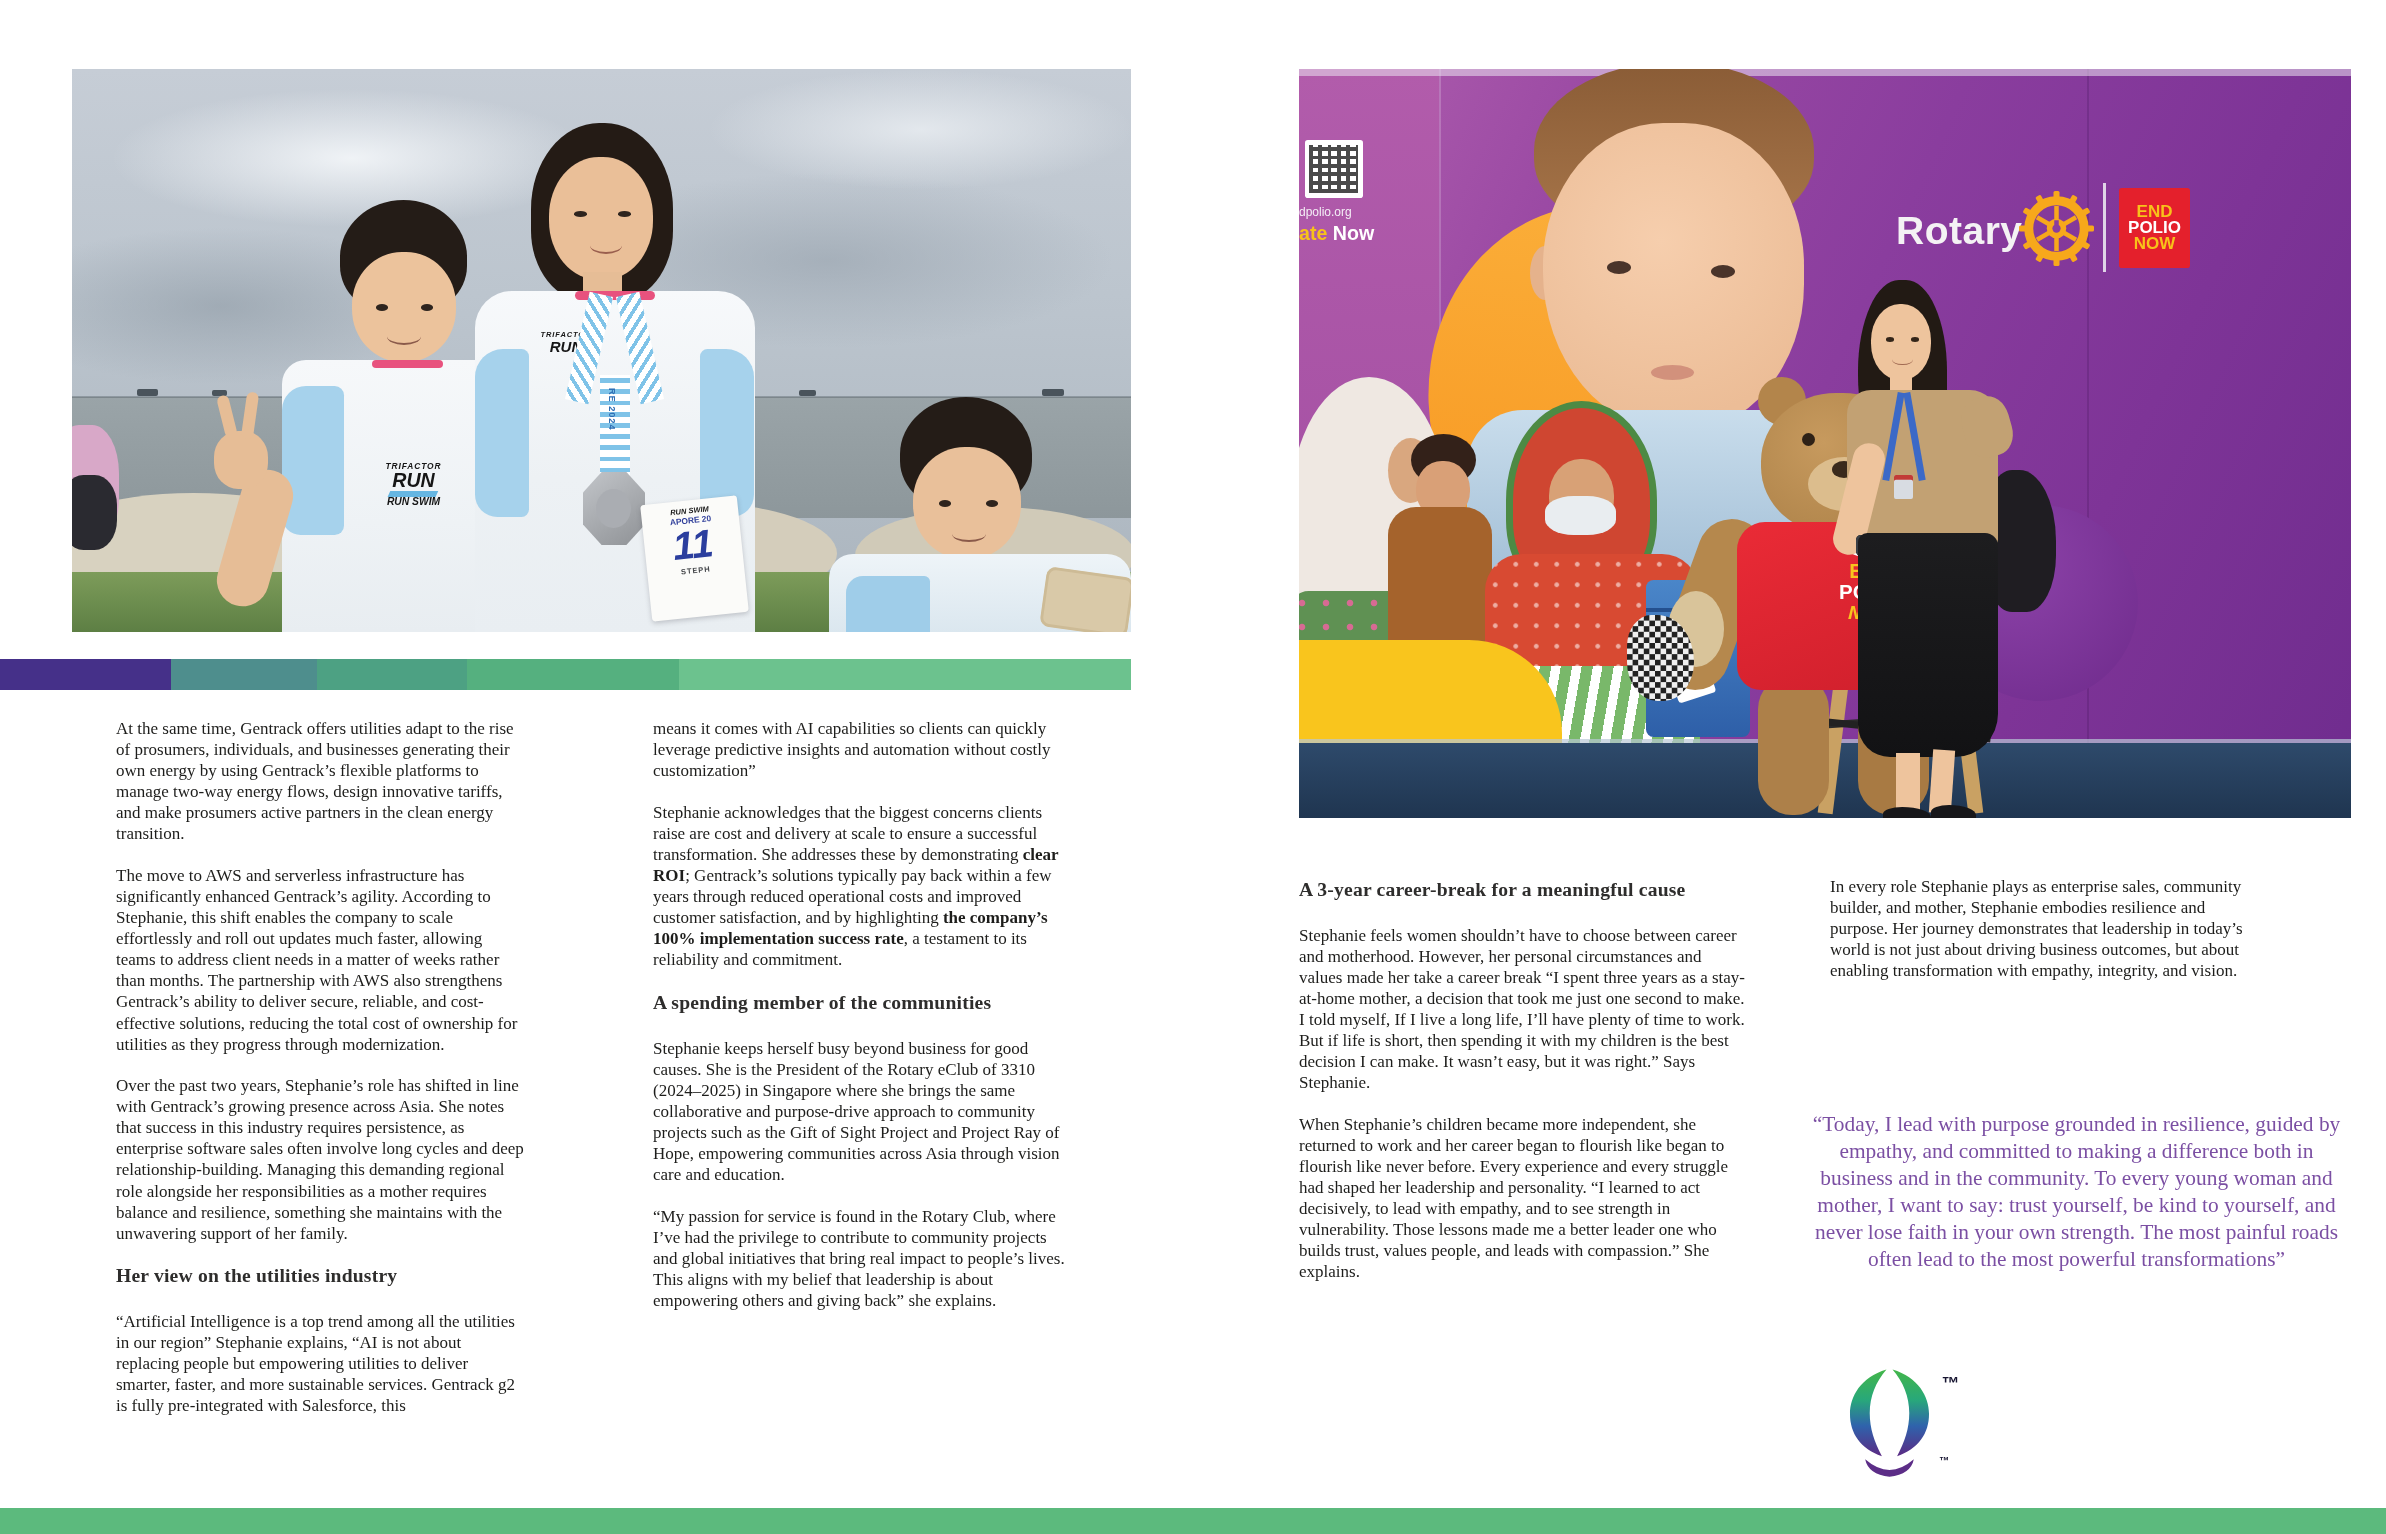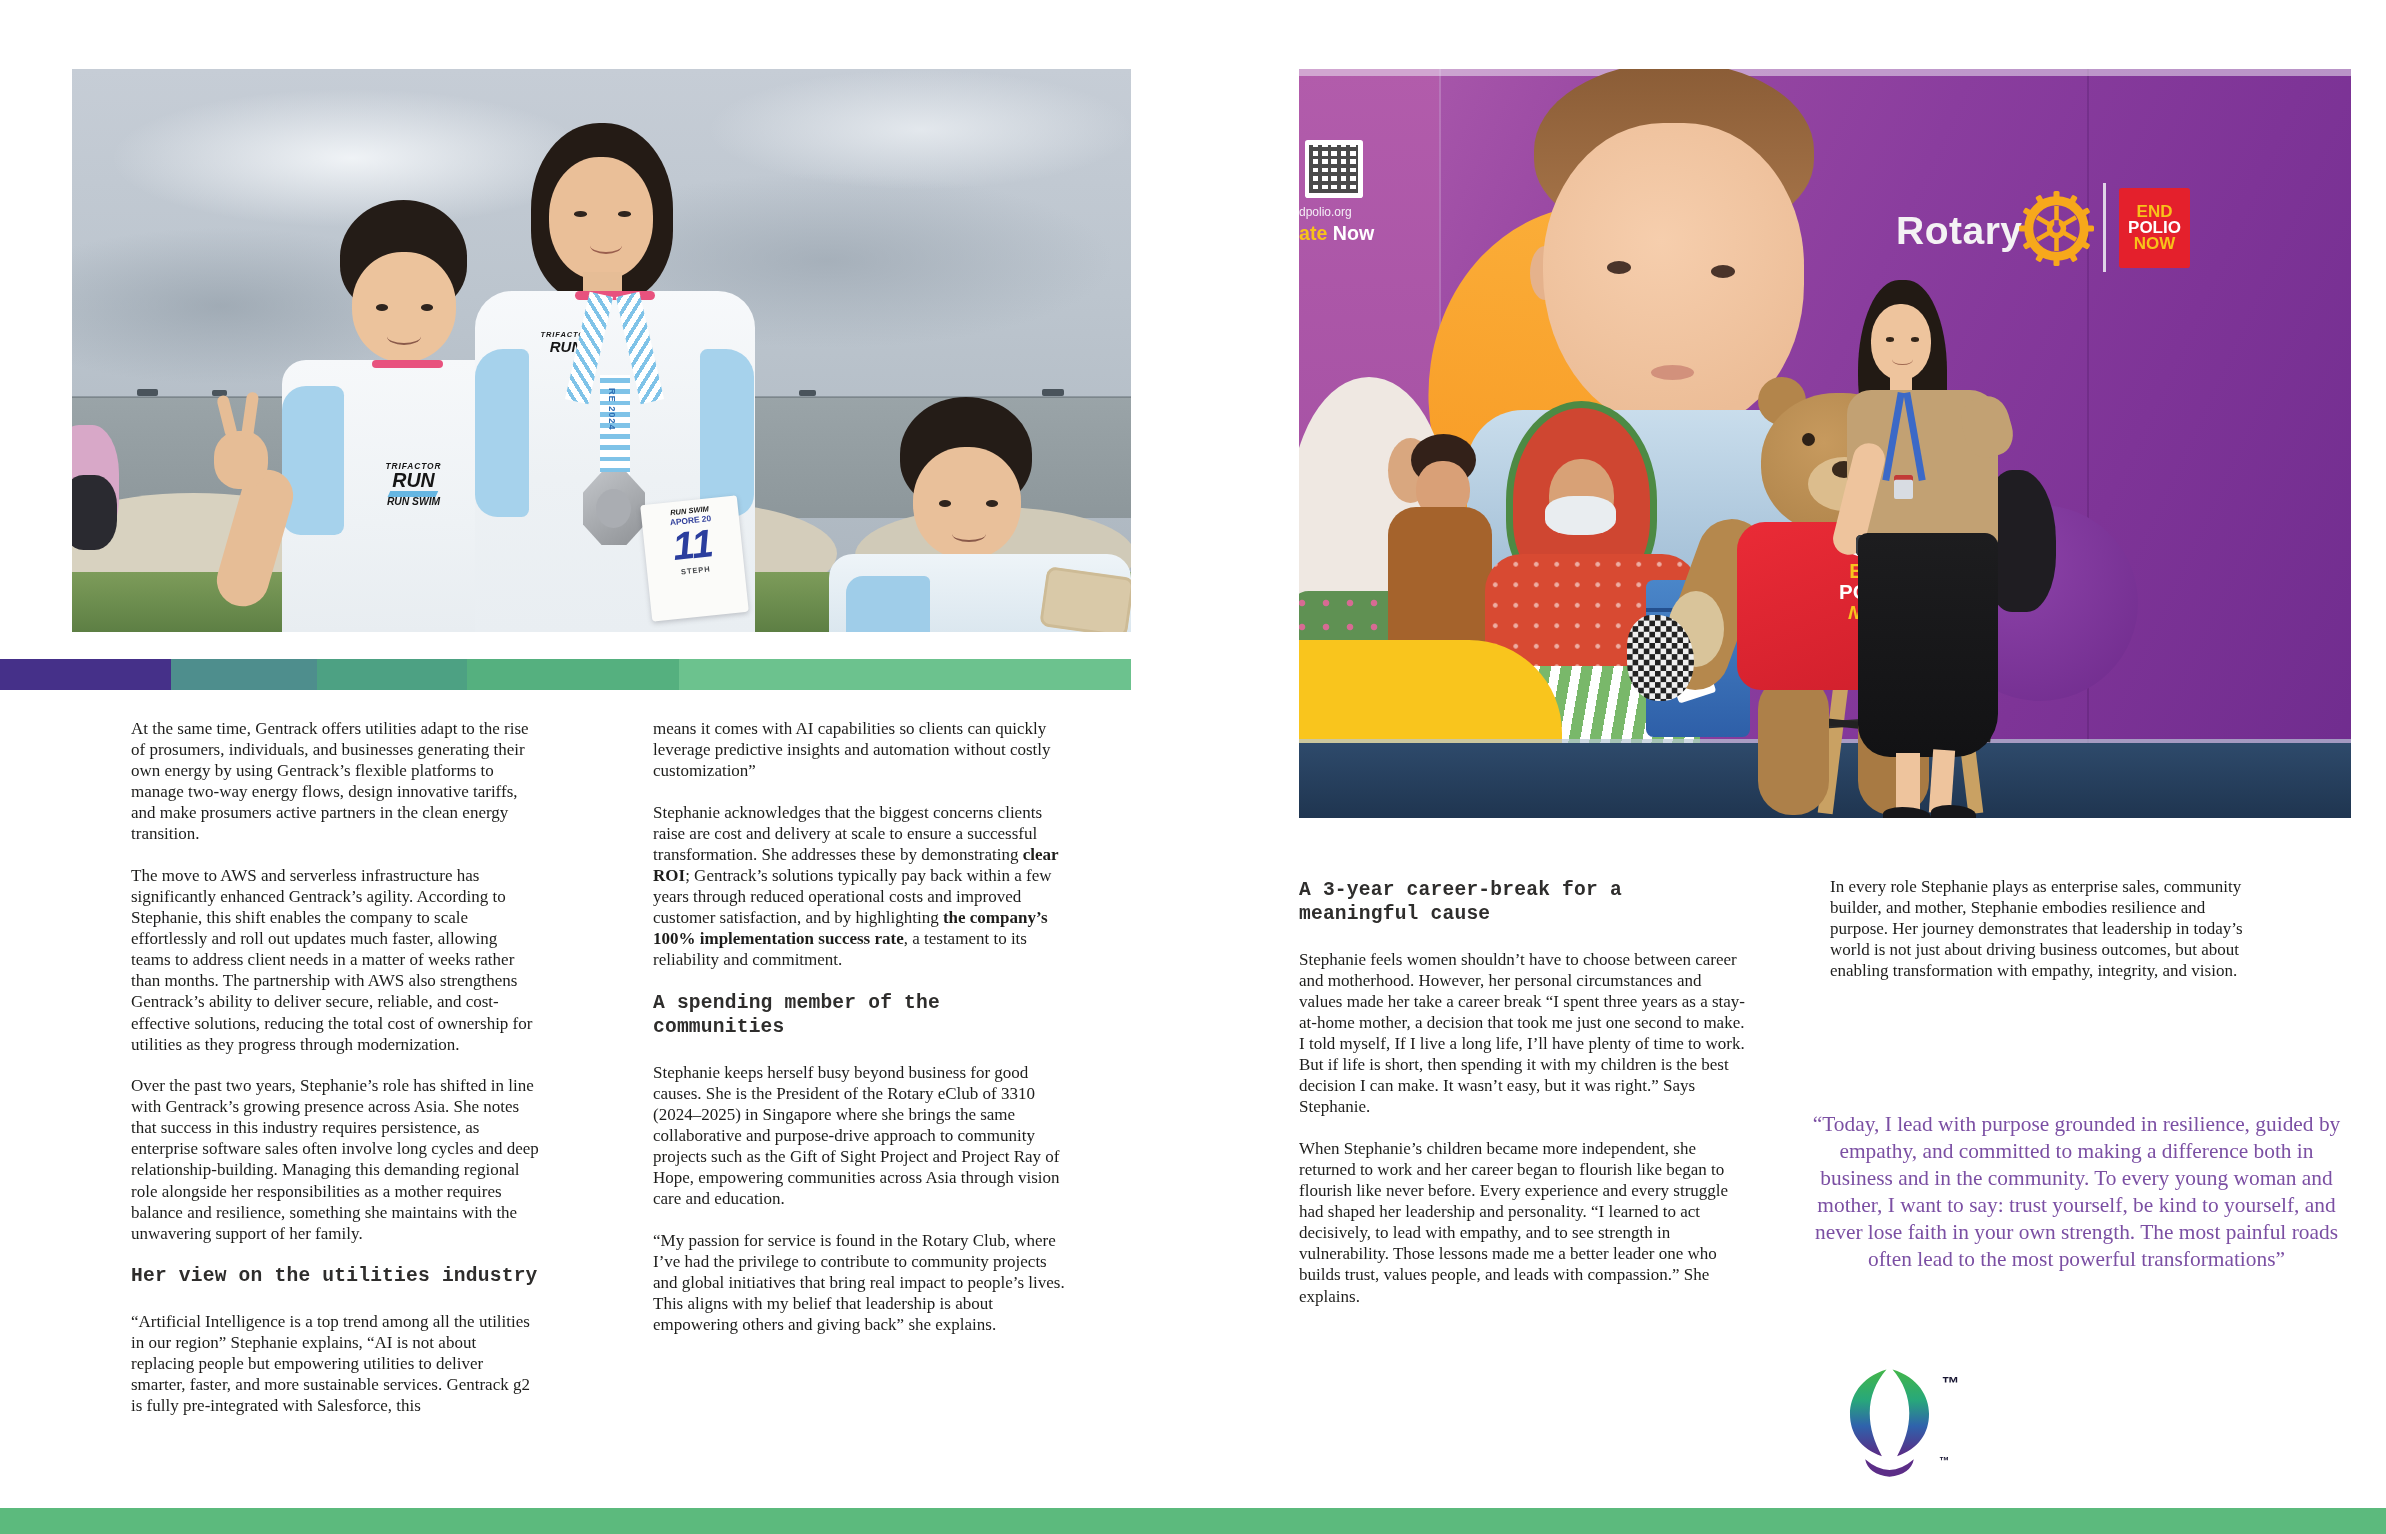--- a/index.html
+++ b/index.html
@@ -1,21 +1,21 @@
 <!DOCTYPE html>
 <html style="font-size:15px"><head>
 <meta charset="utf-8">
 <style>
   html,body{margin:0;padding:0;background:#ffffff;}
   #page{position:relative;width:2387px;height:1534px;background:#ffffff;overflow:hidden;
         font-family:"Liberation Serif",serif;color:#1d1d1b;}
   .abs{position:absolute;}
   .col{position:absolute;font-size:17px;line-height:1.24;}
   .col p{margin:0 0 20.5px 0;}
-  .col h3{font-family:Liberation Mono, monospace;font-weight:700;font-size:19.6px;
+  .col h3{font-family:Liberation Serif, serif;font-weight:700;font-size:19.6px;
           color:#2e2d2c;letter-spacing:0.2px;margin:1.9px 0 22.4px 0;}
   .col b{font-weight:700;}
   
   #photo-left{left:72px;top:69px;width:1059px;height:563px;overflow:hidden;background:#b9c2cb;}
   
   #divider-bar{left:0;top:659px;width:1131px;height:31px;display:flex;}
   #divider-bar div{height:100%;}
   
   #photo-right{left:1299px;top:69px;width:1052px;height:749px;overflow:hidden;background:#8a3d9e;}
   
@@ -116,21 +116,21 @@
   </section>
 
   <div id="divider-bar" class="abs">
     <div style="width:171px;background:#453089;"></div>
     <div style="width:146px;background:#4e8e8d;"></div>
     <div style="width:150px;background:#4da183;"></div>
     <div style="width:212px;background:#55b07f;"></div>
     <div style="width:452px;background:#6cc28e;"></div>
   </div>
 
-  <section class="col" id="col1" style="left:131px;top:718px;width:410px;">
+  <section class="col" id="col1" style="left:116px;top:718px;width:410px;">
     <p>At the same time, Gentrack offers utilities adapt to the rise of prosumers, individuals, and businesses generating their own energy by using Gentrack’s flexible platforms to manage two-way energy flows, design innovative tariffs, and make prosumers active partners in the clean energy transition.</p>
     <p>The move to AWS and serverless infrastructure has significantly enhanced Gentrack’s agility. According to Stephanie, this shift enables the company to scale effortlessly and roll out updates much faster, allowing teams to address client needs in a matter of weeks rather than months. The partnership with AWS also strengthens Gentrack’s ability to deliver secure, reliable, and cost-effective solutions, reducing the total cost of ownership for utilities as they progress through modernization.</p>
     <p>Over the past two years, Stephanie’s role has shifted in line with Gentrack’s growing presence across Asia. She notes that success in this industry requires persistence, as enterprise software sales often involve long cycles and deep relationship-building. Managing this demanding regional role alongside her responsibilities as a mother requires balance and resilience, something she maintains with the unwavering support of her family.</p>
     <h3>Her view on the utilities industry</h3>
     <p>“Artificial Intelligence is a top trend among all the utilities in our region” Stephanie explains, “AI is not about replacing people but empowering utilities to deliver smarter, faster, and more sustainable services. Gentrack g2 is fully pre-integrated with Salesforce, this</p>
   </section>
 
   <section class="col" id="col2" style="left:653px;top:718px;width:421px;">
     <p>means it comes with AI capabilities so clients can quickly leverage predictive insights and automation without costly customization”</p>
     <p><span>Stephanie acknowledges that the biggest concerns clients raise are cost and delivery at scale to ensure a successful transformation. She addresses these by demonstrating </span><b>clear ROI</b><span>; Gentrack’s solutions typically pay back within a few years through reduced operational costs and improved customer satisfaction, and by highlighting </span><b>the company’s 100% implementation success rate</b><span>, a testament to its reliability and commitment.</span></p>

